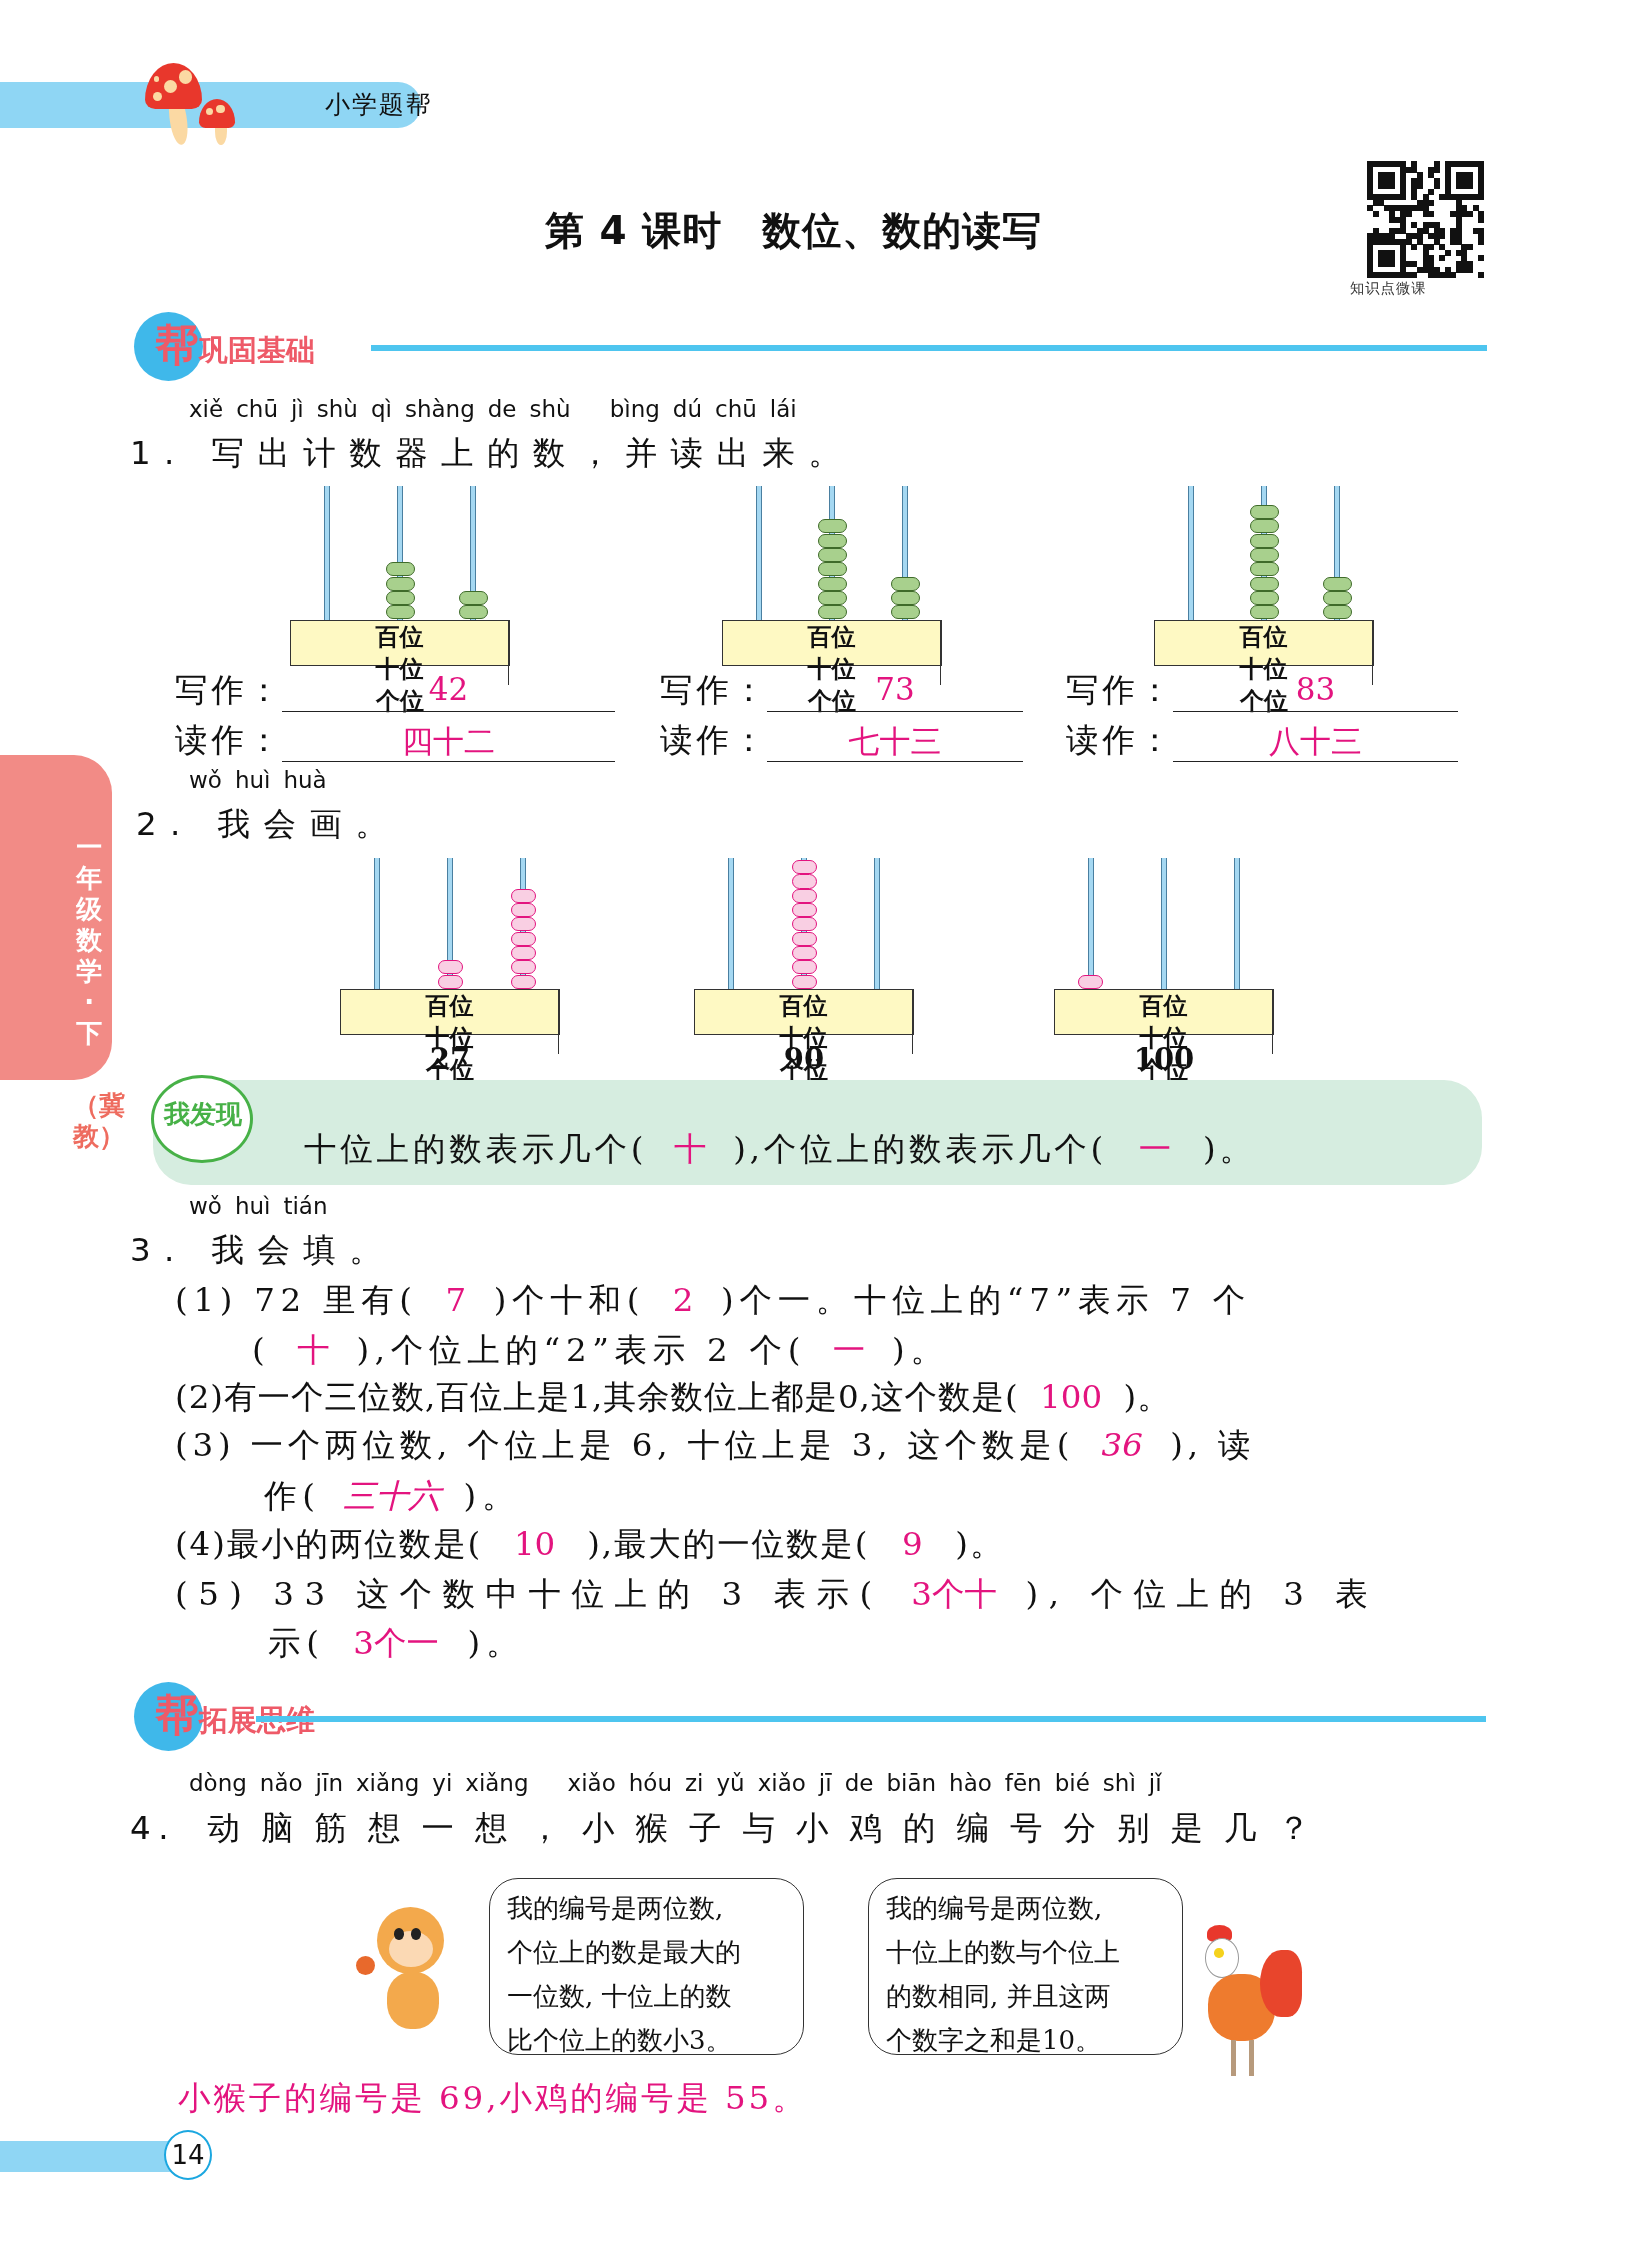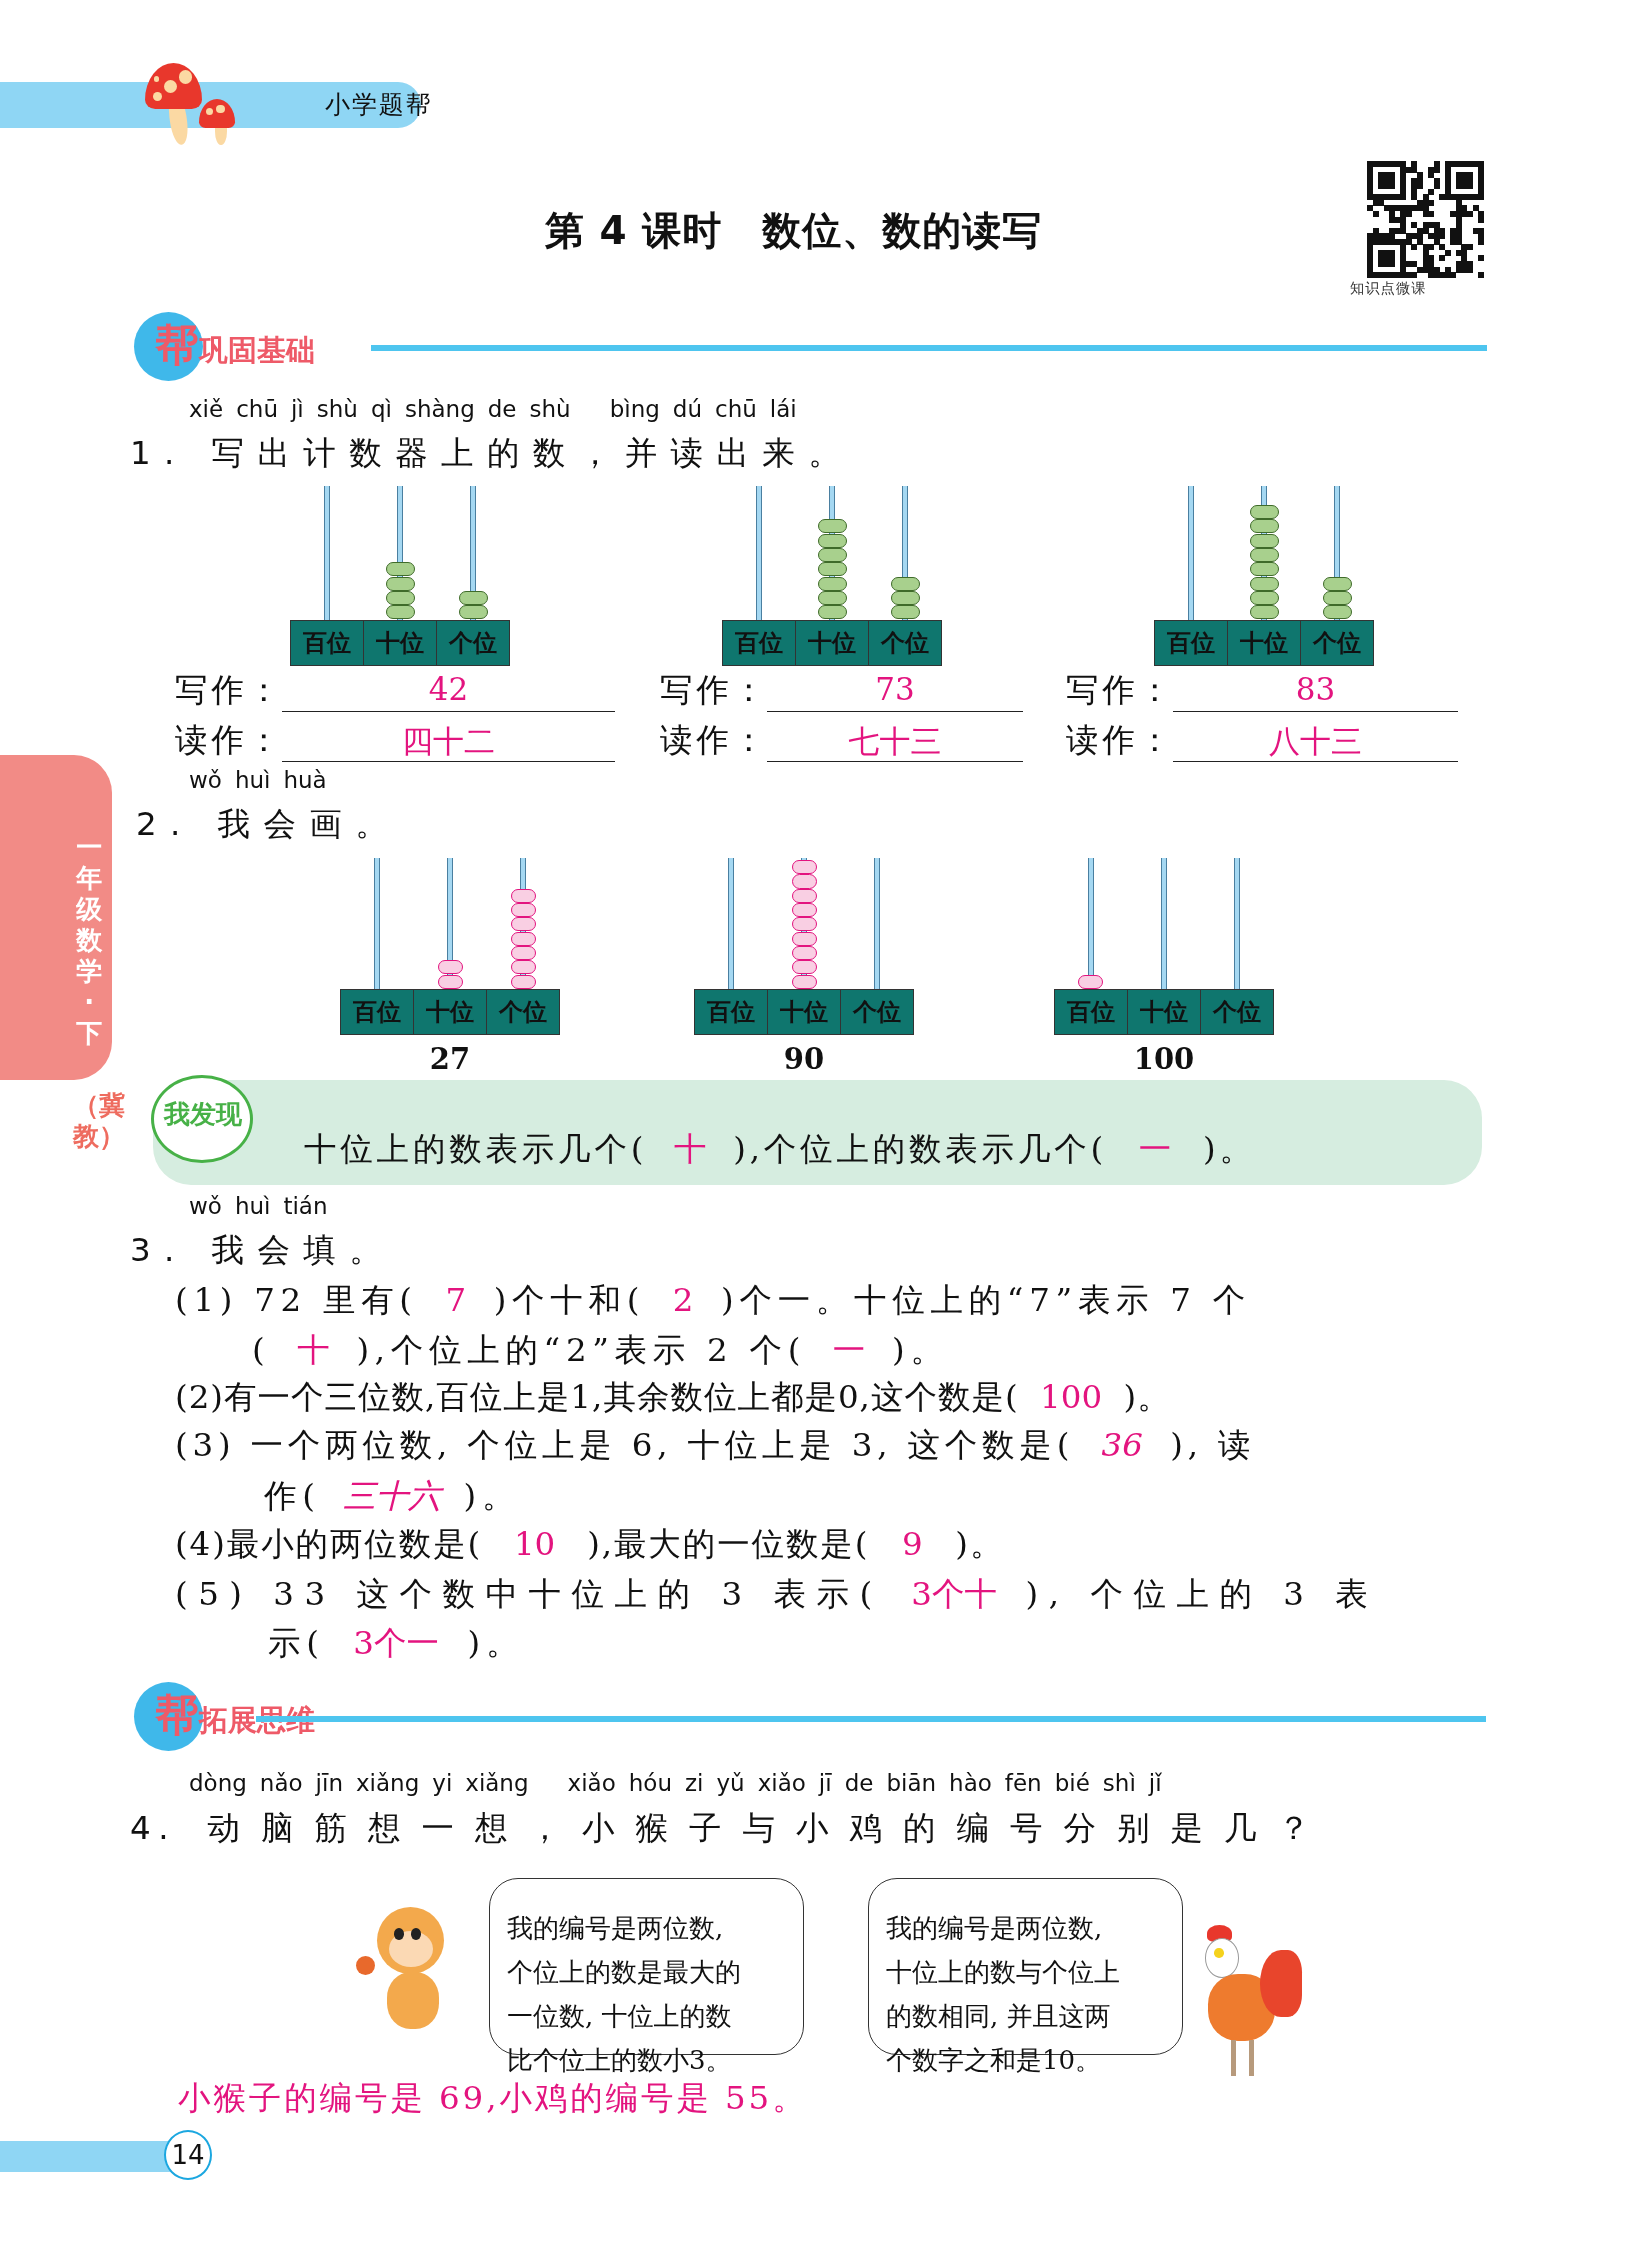--- a/index.html
+++ b/index.html
@@ -26,36 +26,36 @@
   
   .pinyin { font-family:"DejaVu Sans",sans-serif; font-size:23px; color:#111; word-spacing:5.7px; }
   .qtext { font-size:32.5px; letter-spacing:13.4px; }
   .qnum { font-family:"DejaVu Sans",sans-serif; }
   
   .abacus { position:absolute; width:222px; }
   .rod { position:absolute; width:5.7px; background:#a5d8f2; border-left:1px solid #4a7fa0; border-right:1px solid #4a7fa0; box-sizing:border-box; }
   .bead { position:absolute; width:29px; height:14.3px; border-radius:8.6px; box-sizing:border-box; }
   .bead.green { background:#a8d08d; border:1.4px solid #3f6b2a; width:29px; }
   .bead.pink { background:#f9cfe3; border:1.4px solid #e3147f; width:25px; }
-  .place-row { position:absolute; display:flex; border:1.4px solid #333; box-sizing:border-box; background:#0f766e; }
+  .place-row { position:absolute; display:flex; border:1.4px solid #333; box-sizing:border-box; background:#fef9c3;flex-direction:column; }
   .place-cell { flex:1; display:flex; align-items:center; justify-content:center; font-family:"DejaVu Sans",sans-serif; font-weight:bold; font-size:24px; border-right:1.4px solid #333; }
   .place-cell:last-child { border-right:none; }
   .write-label { font-size:32.5px; letter-spacing:3.8px; }
   .answer-line { border-bottom:1.9px solid #222; text-align:center; font-size:31px; }
   .drawn-num { font-size:29px; font-weight:bold; text-align:center; font-family:"DejaVu Serif",serif; }
   
   .discover { left:153px; top:1080px; width:1329px; height:105px; background:#d6ede0; border-radius:38px; }
   .discover-badge { left:151px; top:1075px; width:96px; height:82px; border:3.8px solid #47b147; border-radius:50%; background:#fff; }
   .discover-badge-label { left:164px; top:1097px; color:#47b147; font-family:"DejaVu Sans",sans-serif; font-weight:bold; font-size:26px; }
   .discover-text { left:304px; top:1128px; font-size:32.5px; letter-spacing:3.8px; }
   
   .fill { font-size:32.5px; letter-spacing:5.7px; white-space:nowrap; }
   .blank { display:inline-block; text-align:center; color:#e3147f; letter-spacing:0; }
   
-  .bubble { border:1.9px solid #333; border-radius:29px; background:#fff; box-sizing:border-box; padding:27px 17px; font-size:26px; line-height:44px; }
+  .bubble { border:1.9px solid #333; border-radius:29px; background:#fff; box-sizing:border-box; padding:7px 17px; font-size:26px; line-height:44px; }
   .final-answer { left:178px; top:2077px; font-size:32.5px; letter-spacing:2.9px; }
   .bottom-band { left:0; top:2141px; width:177px; height:31px; background:#8fd6f4; }
   .page-num { left:164px; top:2130px; width:48px; height:50px; border:2.4px solid #1ba7e0; border-radius:50%; background:#fff; box-sizing:border-box; display:flex; align-items:center; justify-content:center; font-family:"DejaVu Sans",sans-serif; font-size:26px; }
   
   .side-tab { left:0; top:755px; width:112px; height:325px; background:#f28b86; border-radius:0 38px 38px 0; }
   .side-text { left:73px; top:832px; width:32.5px; color:#fff; font-family:"DejaVu Sans",sans-serif; font-weight:bold; font-size:26px; line-height:31px; text-align:center; }
   .side-edition { left:73px; top:1090px; width:32.5px; color:#ee6c5f; font-family:"DejaVu Sans",sans-serif; font-weight:bold; font-size:26px; line-height:31px; text-align:left; }
 </style>
 </head>
 <body>

